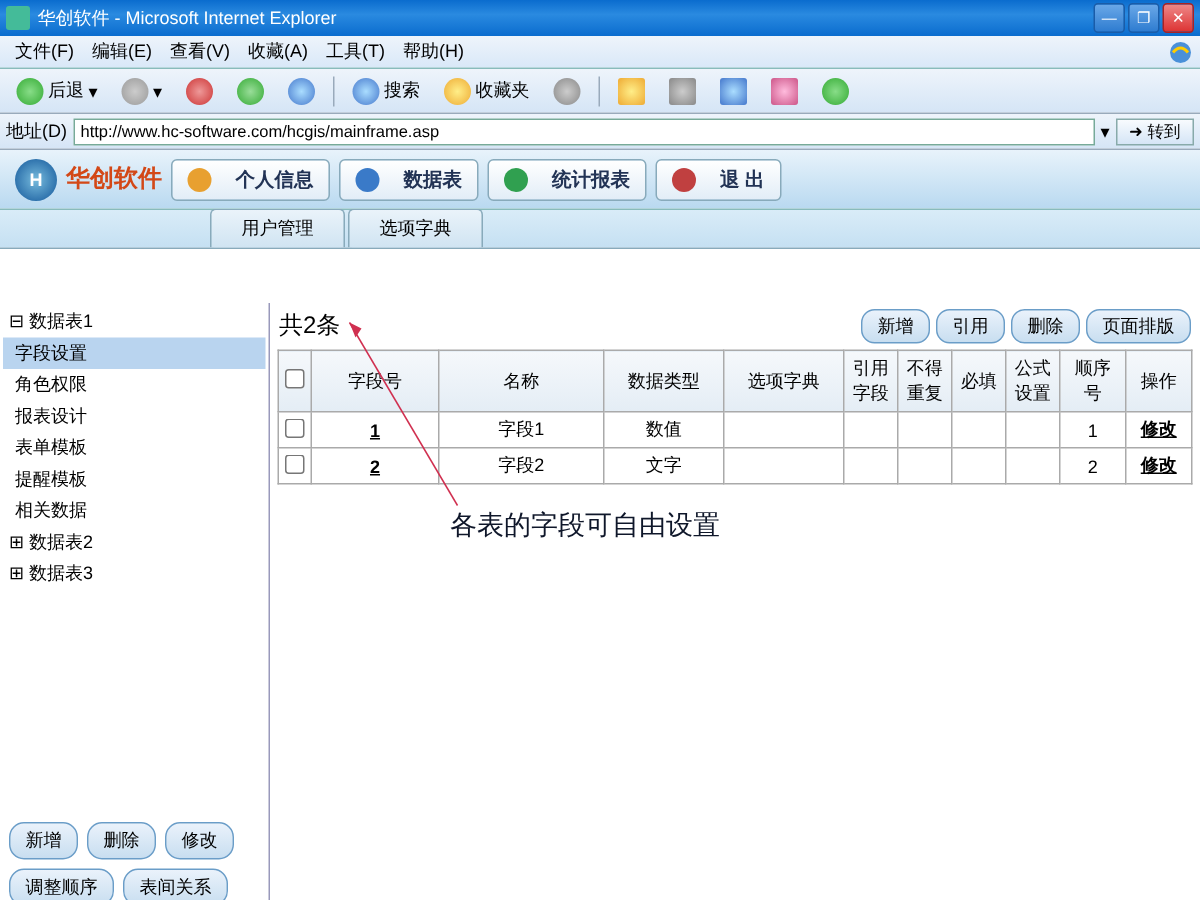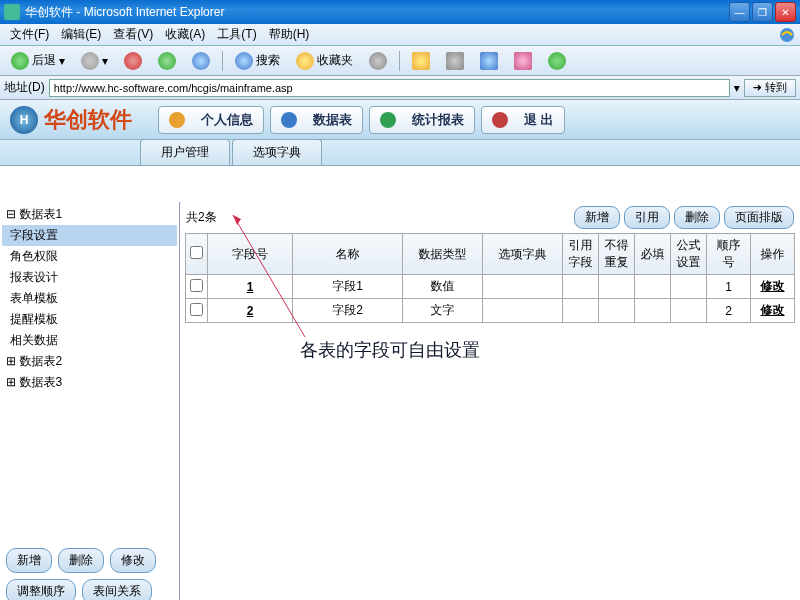--- a/index.html
+++ b/index.html
@@ -14,37 +14,37 @@
 .menu-item { padding: 2px 6px; cursor: pointer; }
 .toolbar { background: linear-gradient(#eef4fb,#d5e5f6); height: 30px; display: flex; align-items: center; padding: 0 4px; border-bottom: 1px solid #9ab; gap: 2px; }
 .tb-btn { height: 24px; padding: 0 6px; display: flex; align-items: center; gap: 3px; cursor: pointer; border: 1px solid transparent; border-radius: 3px; }
 .tb-ico { width: 18px; height: 18px; border-radius: 50%; }
 .tb-sep { width: 1px; height: 20px; background: #9ab; margin: 0 3px; }
 .addr-bar { background: linear-gradient(#eef4fb,#d5e5f6); height: 24px; display: flex; align-items: center; padding: 0 4px; border-bottom: 1px solid #9ab; gap: 4px; }
 .addr-input { flex: 1; height: 18px; border: 1px solid #7a9; background: #fff; padding: 0 4px; font-size: 11px; }
 .go-btn { height: 18px; padding: 0 8px; background: linear-gradient(#f8fbfe,#d5e5f6); border: 1px solid #8aa; cursor: pointer; font-size: 11px; }
 .app-header { background: linear-gradient(#e8f3fb,#b9d9f0); height: 40px; display: flex; align-items: center; padding: 0 10px; gap: 6px; border-bottom: 1px solid #8bb; }
 .app-logo { width: 28px; height: 28px; border-radius: 50%; background: radial-gradient(#7bd,#159); display: flex; align-items: center; justify-content: center; color: #fff; font-weight: bold; }
-.app-name { color: #d34817; font-size: 22px; font-weight: bold; margin-right: 20px; }
+.app-name { color: #d34817; font-size: 16px; font-weight: bold; }
 .nav-btn { height: 28px; padding: 0 10px; background: linear-gradient(#fff,#e2edf7); border: 1px solid #8ab; border-radius: 4px; display: flex; align-items: center; gap: 16px; cursor: pointer; font-size: 13px; font-weight: bold; color: #235; }
 .nav-btn .ni { width: 16px; height: 16px; border-radius: 50%; }
 .tabs-row { background: linear-gradient(#d9ecf8,#c5e0f2); height: 26px; display: flex; align-items: flex-end; padding: 0 140px; gap: 0; border-bottom: 1px solid #8ab; }
 .tab { padding: 4px 20px; background: linear-gradient(#eaf3fa,#d0e4f2); border: 1px solid #8ab; border-bottom: none; border-radius: 4px 4px 0 0; margin-right: 2px; cursor: pointer; font-size: 12px; }
 .tab.active { background: #fff; }
 .main { display: flex; height: 408px; margin-top: 36px; }
 .sidebar { width: 180px; border-right: 1px solid #99b; background: #fff; display: flex; flex-direction: column; }
 .tree { flex: 1; overflow: auto; padding: 2px; }
 .tree-node { padding: 2px 4px; cursor: pointer; }
 .tree-node.sel { background: #b9d4ef; }
 .tree-child { padding-left: 8px; }
 .side-btns { padding: 6px; display: flex; flex-wrap: wrap; gap: 6px; }
 .side-btn { padding: 3px 10px; background: linear-gradient(#eaf2fb,#c8def0); border: 1px solid #6a9dc8; border-radius: 10px; cursor: pointer; font-size: 12px; }
 .content { flex: 1; background: #fff; position: relative; }
 .count-row { padding: 4px 6px; display: flex; align-items: center; }
-.count-row .cnt { flex: 1; font-size: 12px; }
+.count-row .cnt { flex: 1; font-size: 16px; }
 .act-btn { padding: 2px 10px; background: linear-gradient(#eaf2fb,#c8def0); border: 1px solid #6a9dc8; border-radius: 9px; cursor: pointer; margin-left: 4px; font-size: 12px; }
 table.data { width: calc(100% - 10px); margin: 0 5px; border-collapse: collapse; }
 table.data th, table.data td { border: 1px solid #aaa; padding: 3px 4px; text-align: center; font-size: 12px; background: #fff; }
 table.data th { background: linear-gradient(#f5f8fb,#e4edf5); font-weight: normal; }
 table.data td a { color: #000; text-decoration: underline; cursor: pointer; font-weight: bold; }
 .annotation { position: absolute; left: 120px; top: 136px; color: #0f172a; font-size: 18px; pointer-events: none; }
 .arrow-svg { position: absolute; left: 45px; top: 5px; pointer-events: none; }
 .status-bar { height: 22px; background: linear-gradient(#eef4fb,#d5e5f6); border-top: 1px solid #9ab; display: flex; align-items: center; padding: 0 6px; gap: 6px; }
 .status-bar .sp { flex: 1; }
 .status-seg { padding: 0 8px; border-left: 1px solid #9ab; height: 100%; display: flex; align-items: center; gap: 4px; }

